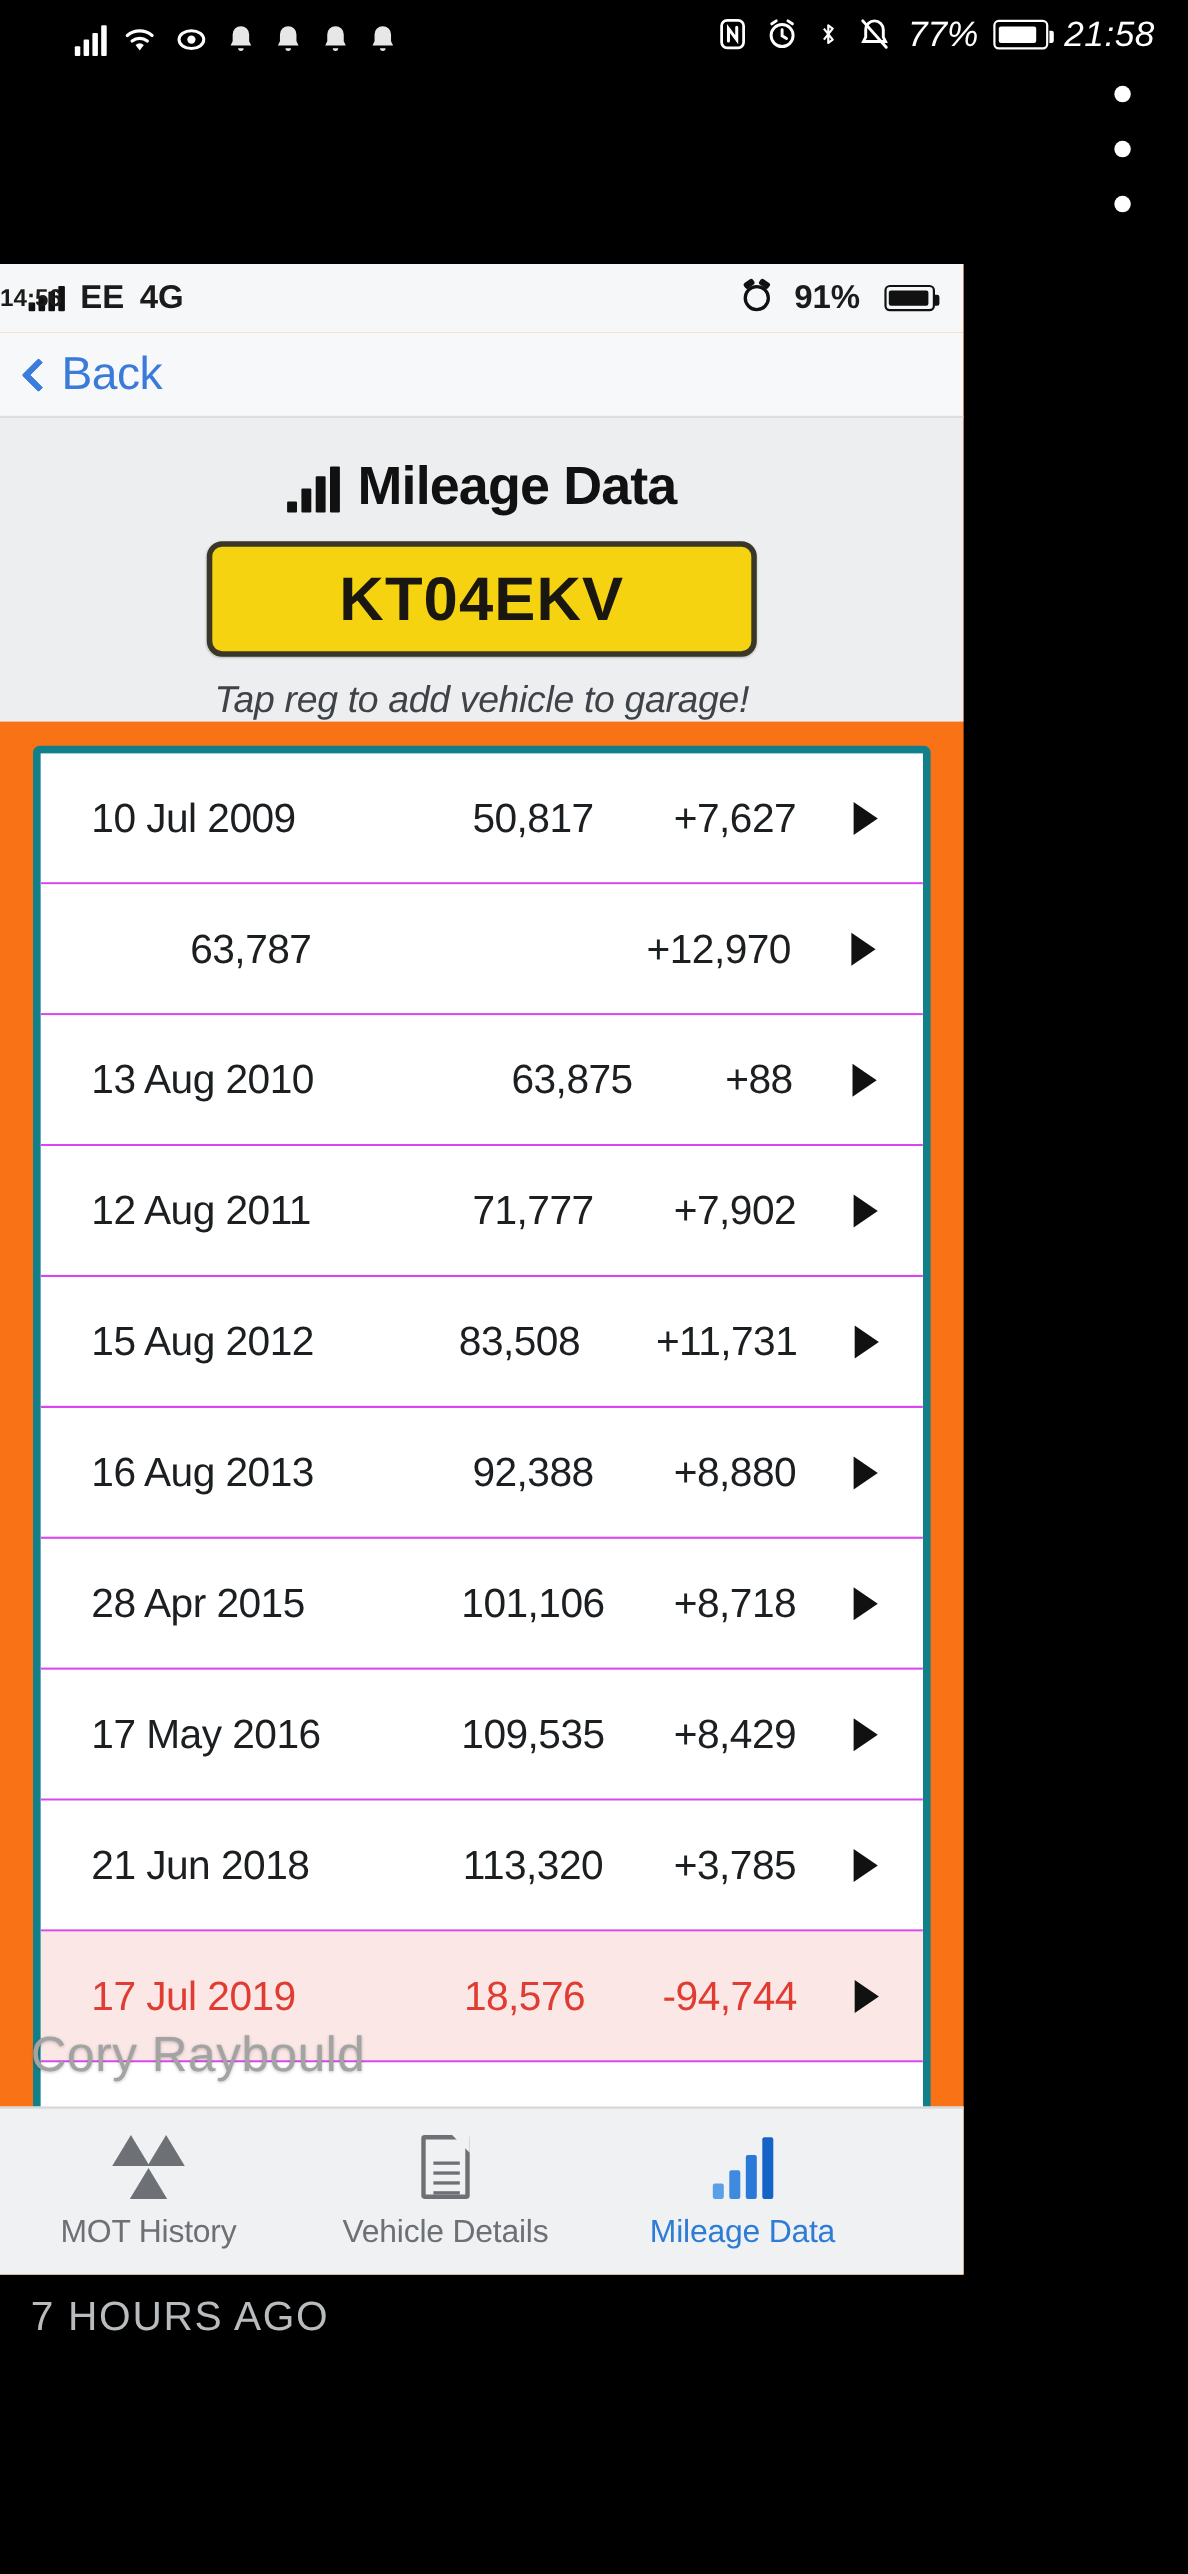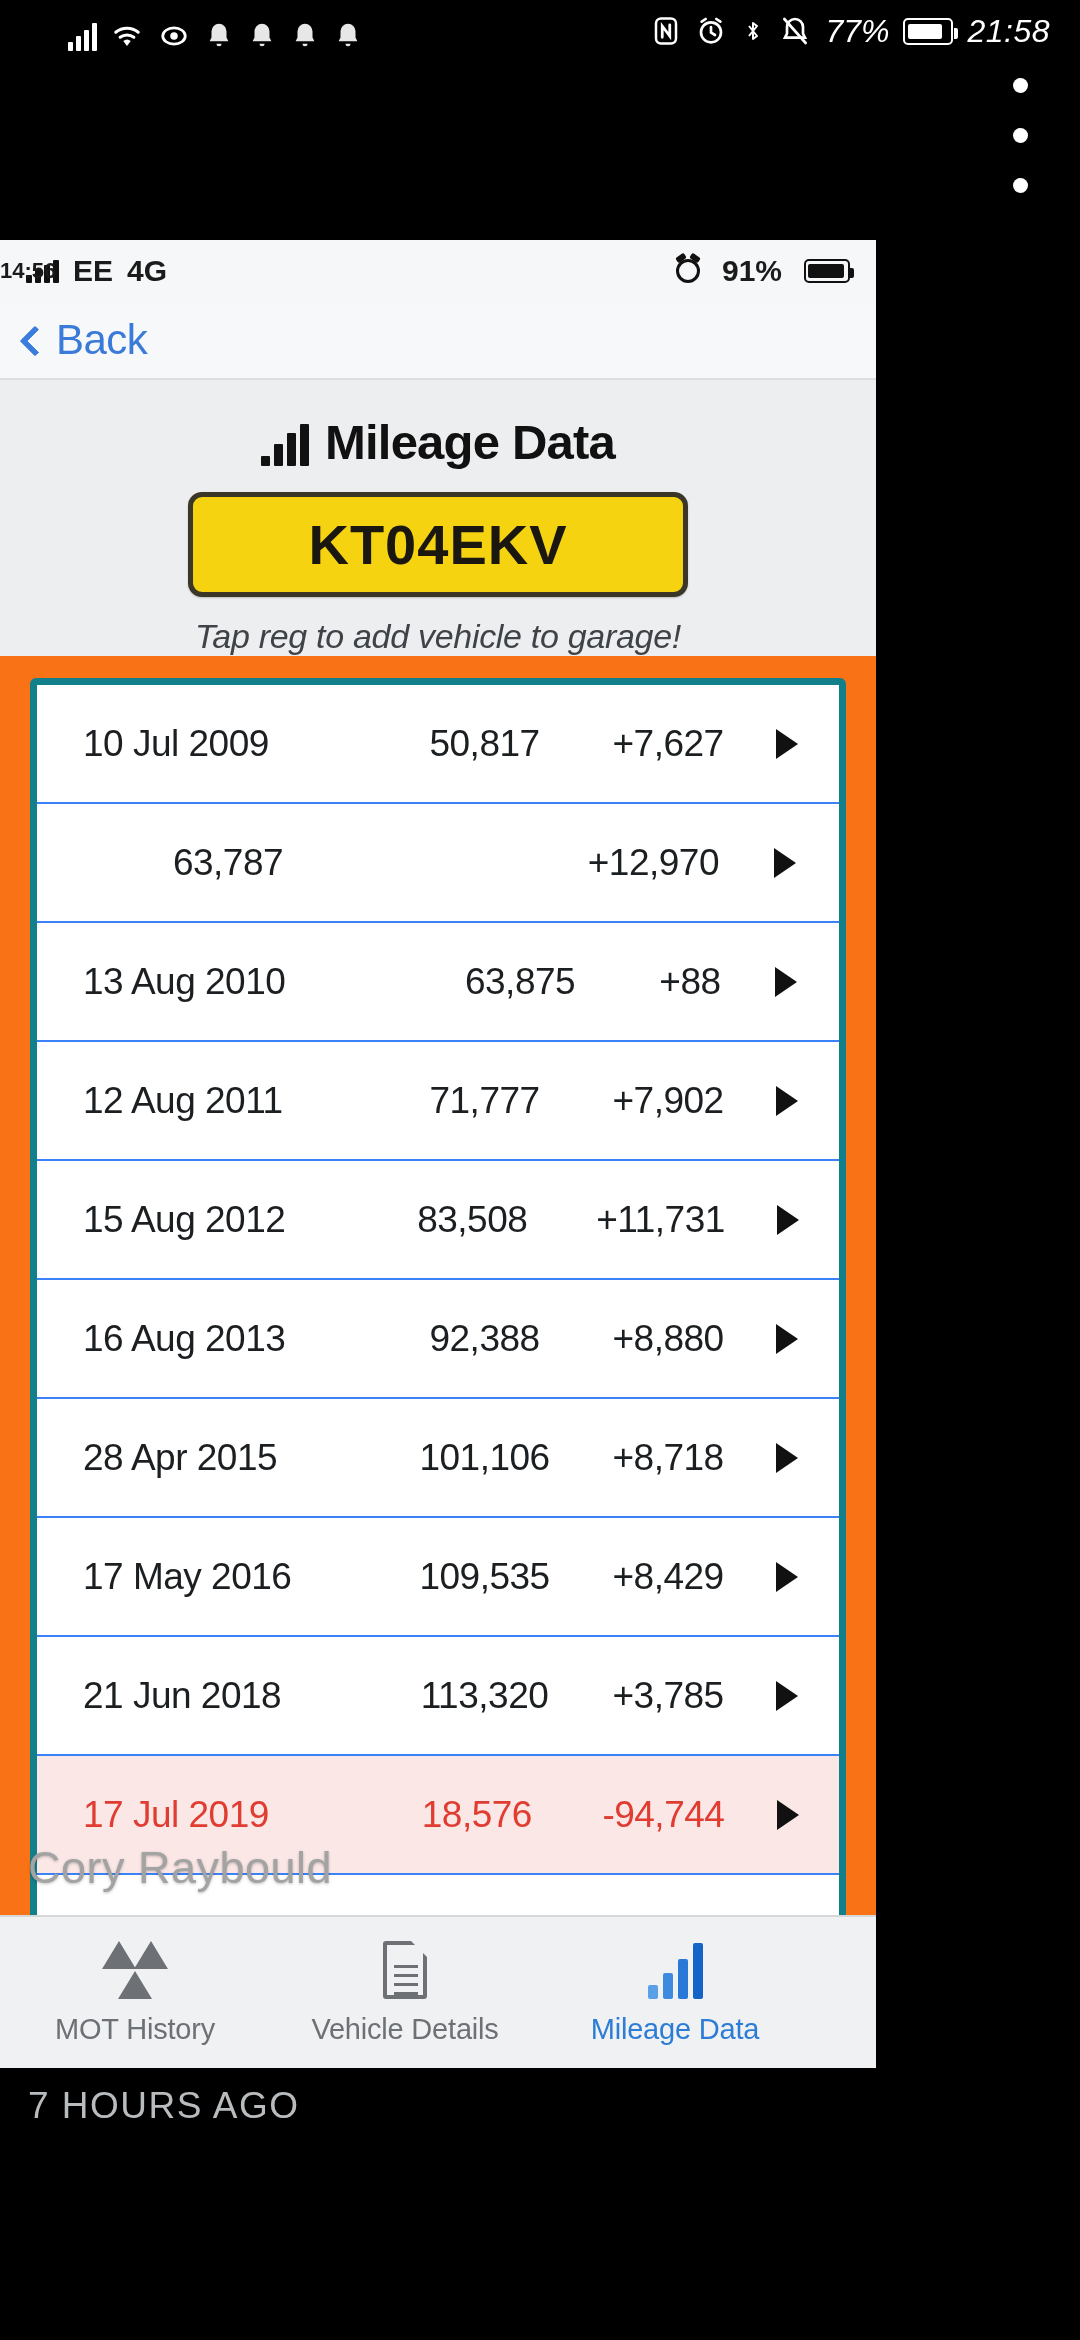--- a/index.html
+++ b/index.html
@@ -97,21 +97,21 @@
   .plate-text{ font-size:56px; font-weight:bold; color:#1a1710; letter-spacing:1px; }
   .hint{ margin-top:20px; font-size:34px; font-style:italic; color:#3f4347; letter-spacing:-0.3px; }
 
   
   .list-card{
     margin:22px 30px 0; border:7px solid #12808a; border-radius:6px;
     background:#fff; overflow:hidden;
   }
   .row{
     display:flex; align-items:center; height:119px; padding:0 0 0 46px;
-    border-bottom:2px solid #3b82f6; background:#fff; cursor:pointer;
+    border-bottom:2px solid #d946ef; background:#fff; cursor:pointer;
   }
   .row:last-child{ border-bottom:none; }
   .row.alert{ background:#fbe7e6; }
   .cell-date{ width:310px; font-size:37px; color:#1c1f21; letter-spacing:-0.5px;}
   .cell-odo{ width:290px; font-size:37px; color:#1c1f21; text-align:center; letter-spacing:-0.5px;}
   .cell-delta{ flex:1; font-size:37px; color:#1c1f21; text-align:right; padding-right:46px; letter-spacing:-0.5px;}
   .row.alert .cell-date,.row.alert .cell-odo,.row.alert .cell-delta{ color:#e03c31; }
   .caret{
     width:40px; margin-right:34px; display:flex; align-items:center; justify-content:center;
   }

